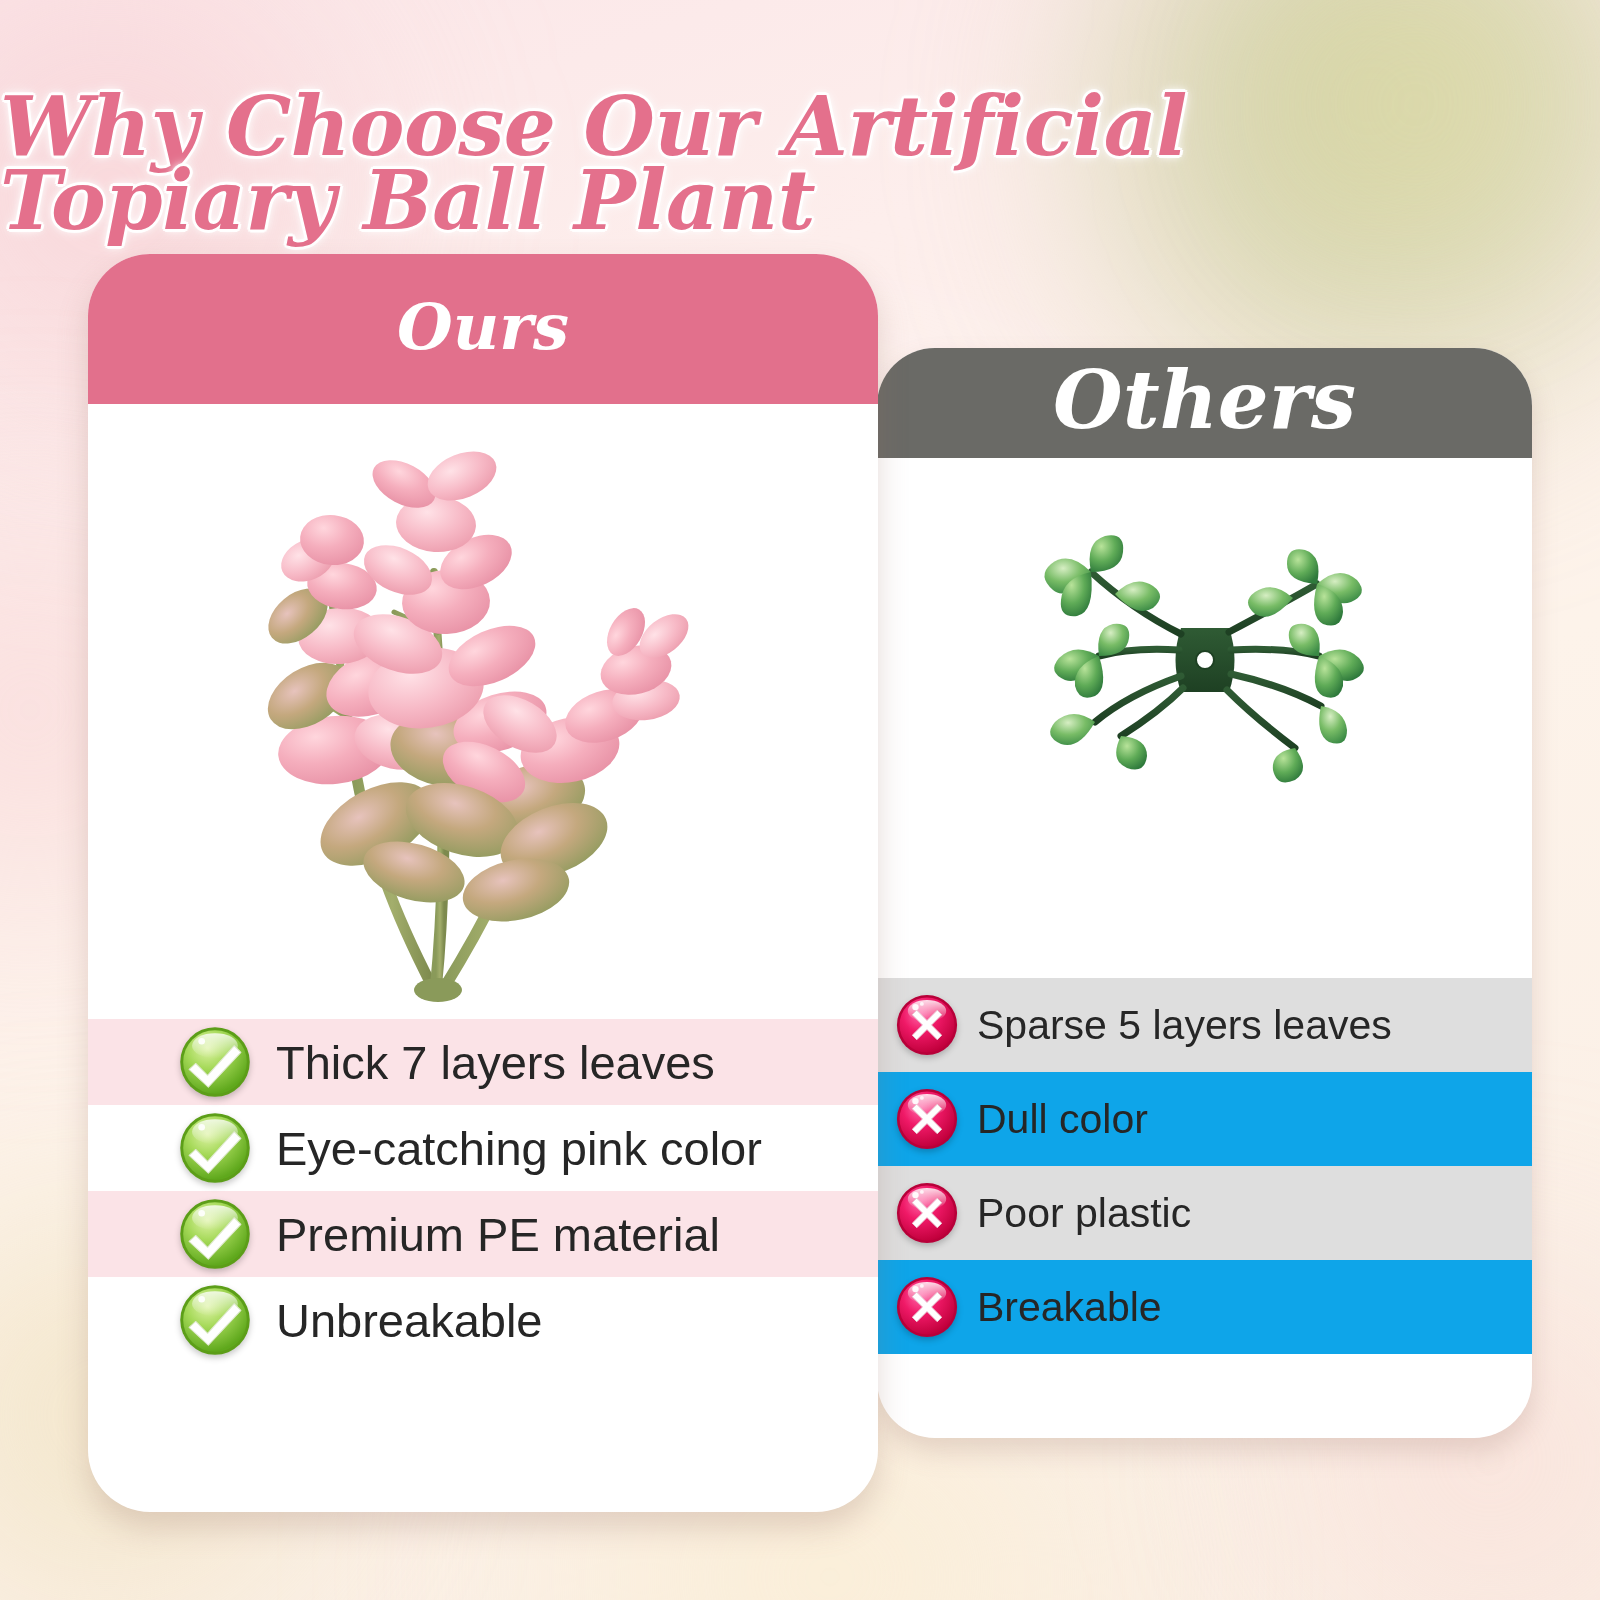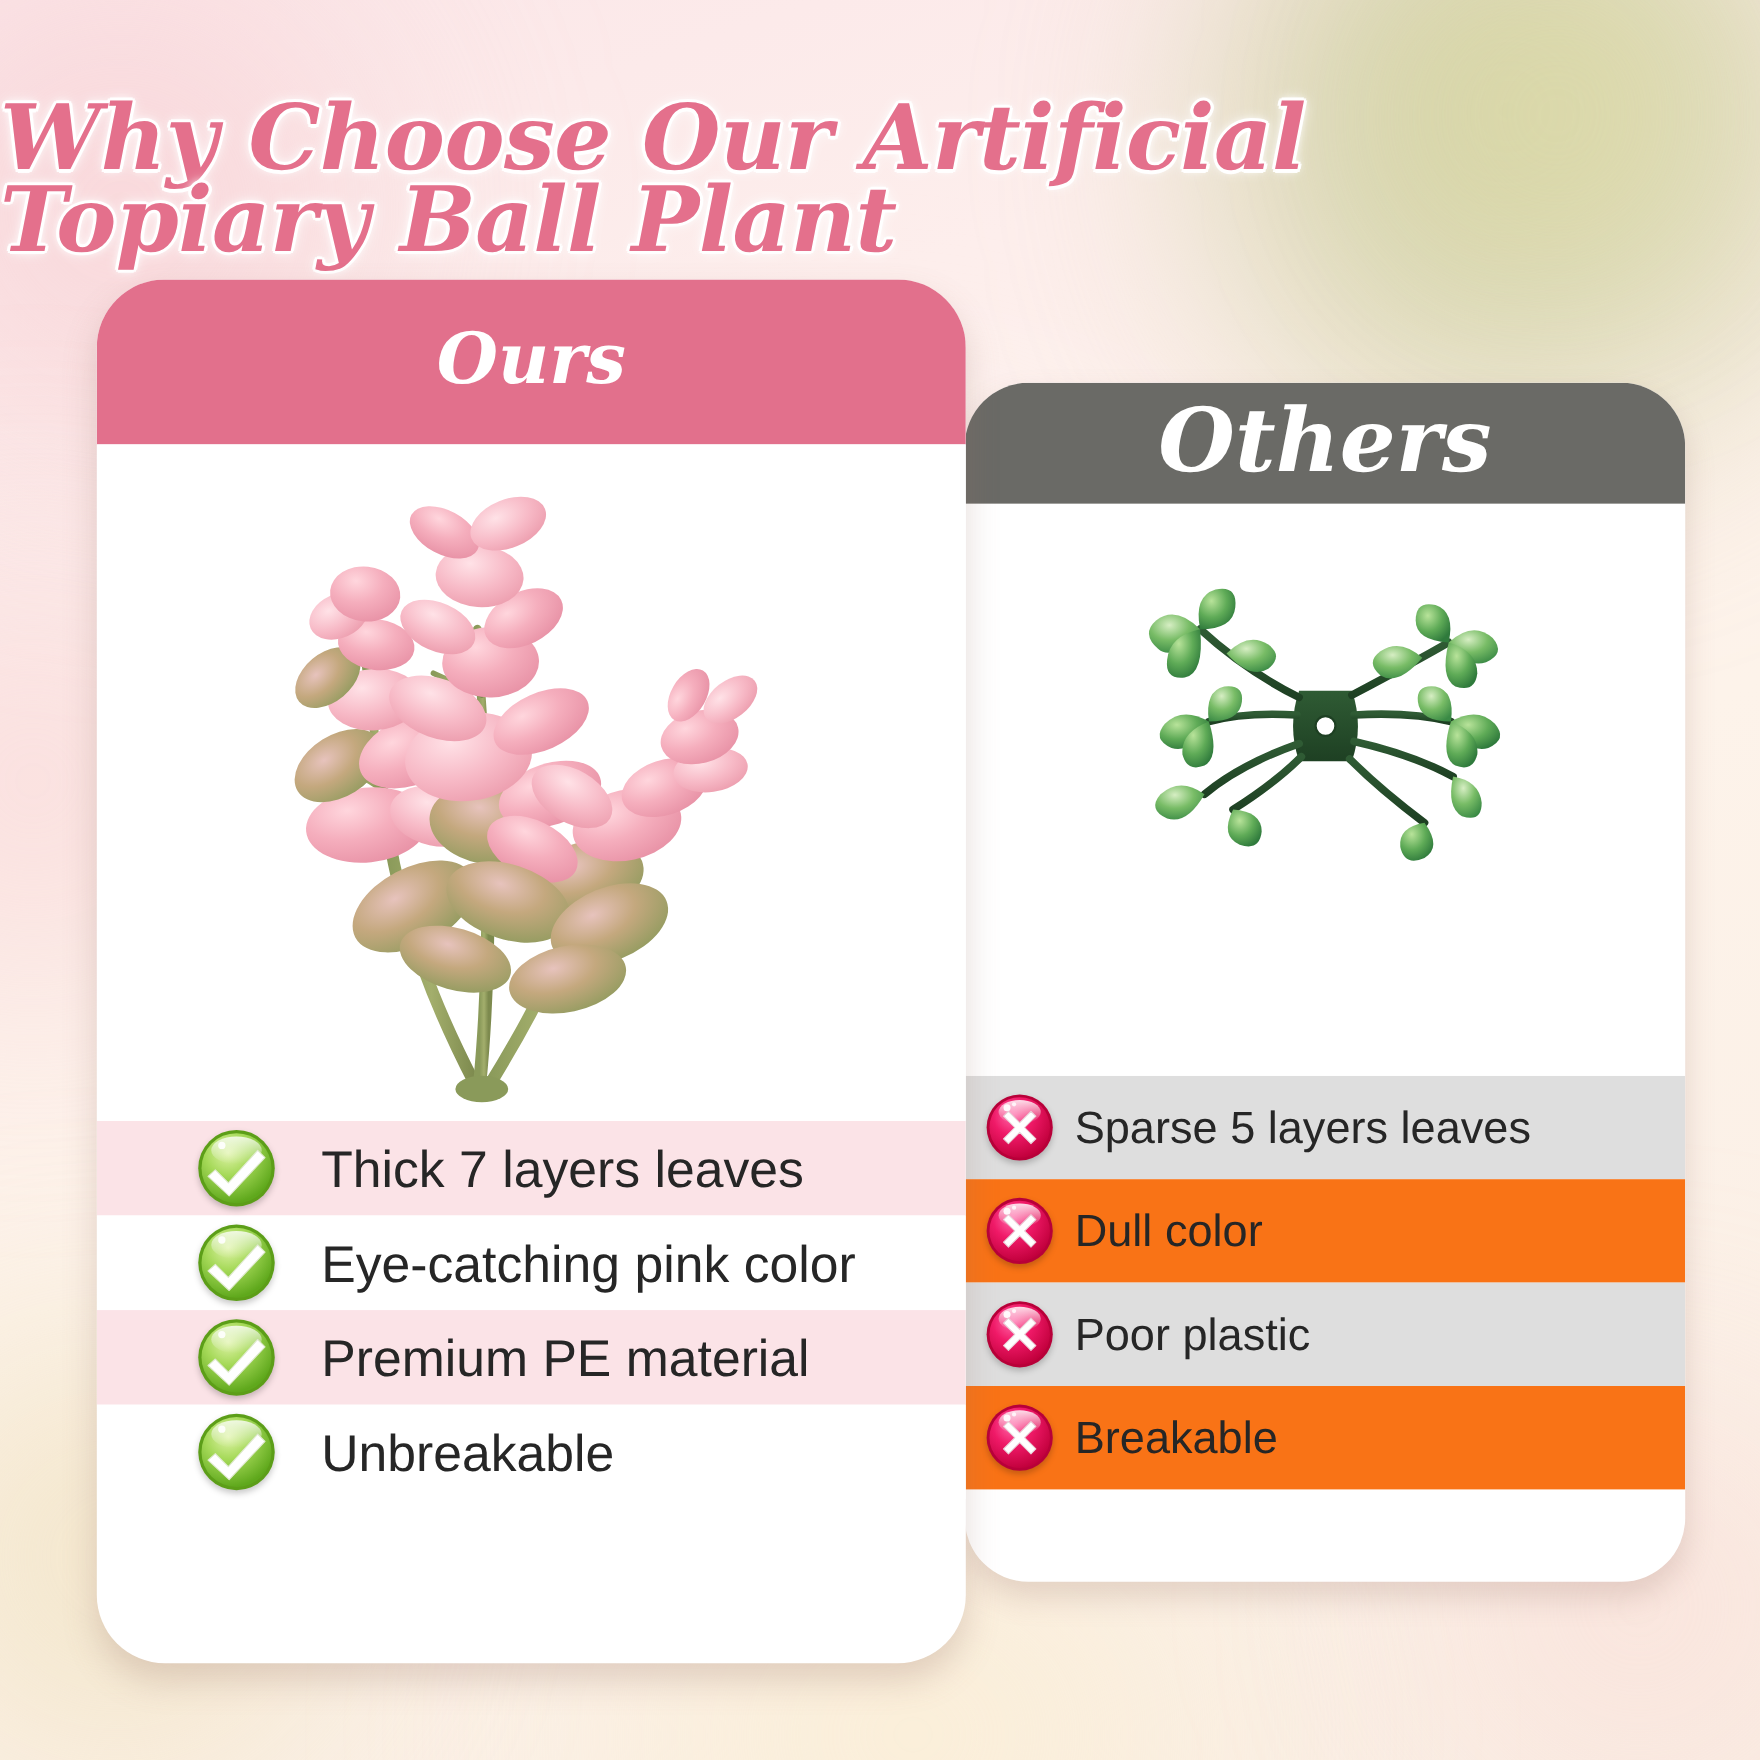--- a/index.html
+++ b/index.html
@@ -72,26 +72,26 @@
   }
   #hdr-ours{height:150px;background:#e2708c;font-size:64px;padding-bottom:6px;}
   #hdr-others{height:110px;background:#6a6a66;font-size:80px;padding-bottom:6px;text-align:center;}
 
   .media{width:100%;background:#fff;position:relative;}
   #media-ours{height:615px;}
   #media-others{height:520px;}
 
   .rows{width:100%;}
   .row{display:flex;align-items:center;box-sizing:border-box;}
-  #card-ours .row{height:86px;padding-left:90px;gap:16px;}
+  #card-ours .row{height:86px;padding-left:90px;}
   #card-others .row{height:94px;padding-left:18px;}
   #card-ours .row.alt{background:#fbe3e7;}
   #card-ours .row.plain{background:#ffffff;}
   #card-others .row.alt{background:#dedede;}
-  #card-others .row.plain{background:#f97316;text-align:right;}
+  #card-others .row.plain{background:#0ea5e9;text-align:right;}
 
   .row-label{
     color:#262626;font-family:"Liberation Sans",sans-serif;
     white-space:nowrap;
   }
   #card-ours .row-label{font-size:47px;margin-left:24px;}
   #card-others .row-label{font-size:41px;margin-left:18px;}
 
   
   .badge{flex:0 0 auto;position:relative;display:block;}

